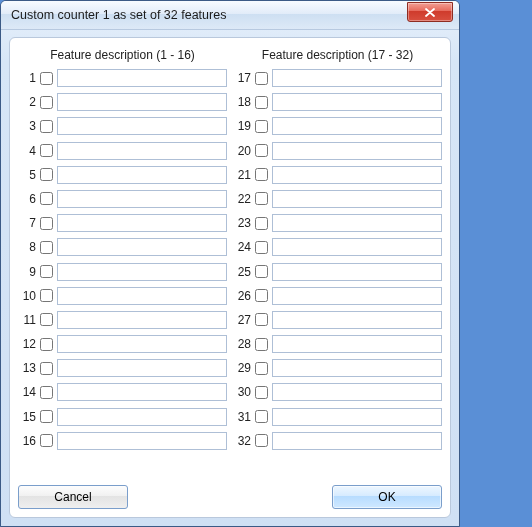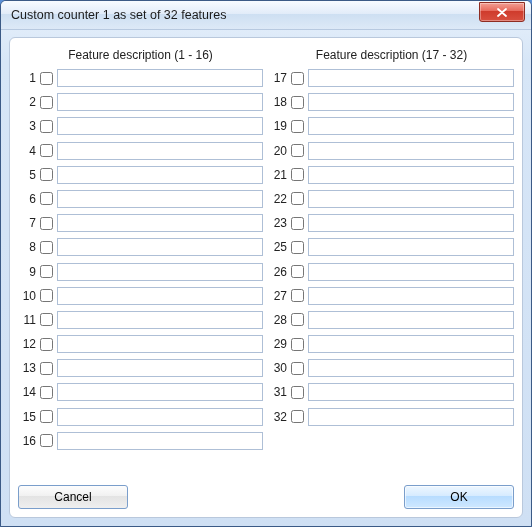--- a/index.html
+++ b/index.html
@@ -6,21 +6,21 @@
     margin: 0;
     padding: 0;
     width: 532px;
     height: 527px;
     font-family: "Segoe UI", Tahoma, sans-serif;
     font-size: 12px;
     background: #5a8fd6;
     overflow: hidden;
   }
   .window {
-    width: 532px;
+    width: 460px;
     height: 527px;
     background: linear-gradient(to bottom, #e8f1fb 0, #d7e6f7 60px, #cfe0f4 527px);
     border: 1px solid #3b5a86;
     box-sizing: border-box;
     position: relative;
     border-radius: 6px 6px 0 0;
   }
   .titlebar {
     height: 28px;
     background: linear-gradient(to bottom, #f7fbff 0%, #e2ecf9 45%, #cddff2 46%, #dde9f7 100%);
@@ -263,20 +263,25 @@
               <span class="num">22</span>
               <input type="checkbox" style="">
               <input type="text" class="field" value="" style="">
             </div>
             <div class="row">
               <span class="num">23</span>
               <input type="checkbox" style="">
               <input type="text" class="field" value="" style="">
             </div>
             <div class="row">
+              <span class="num">24</span>
+              <input type="checkbox" style="">
+              <input type="text" class="field" value="" style="">
+            </div>
+            <div class="row">
               <span class="num">25</span>
               <input type="checkbox" style="">
               <input type="text" class="field" value="" style="">
             </div>
             <div class="row">
               <span class="num">26</span>
               <input type="checkbox" style="">
               <input type="text" class="field" value="" style="">
             </div>
             <div class="row">

